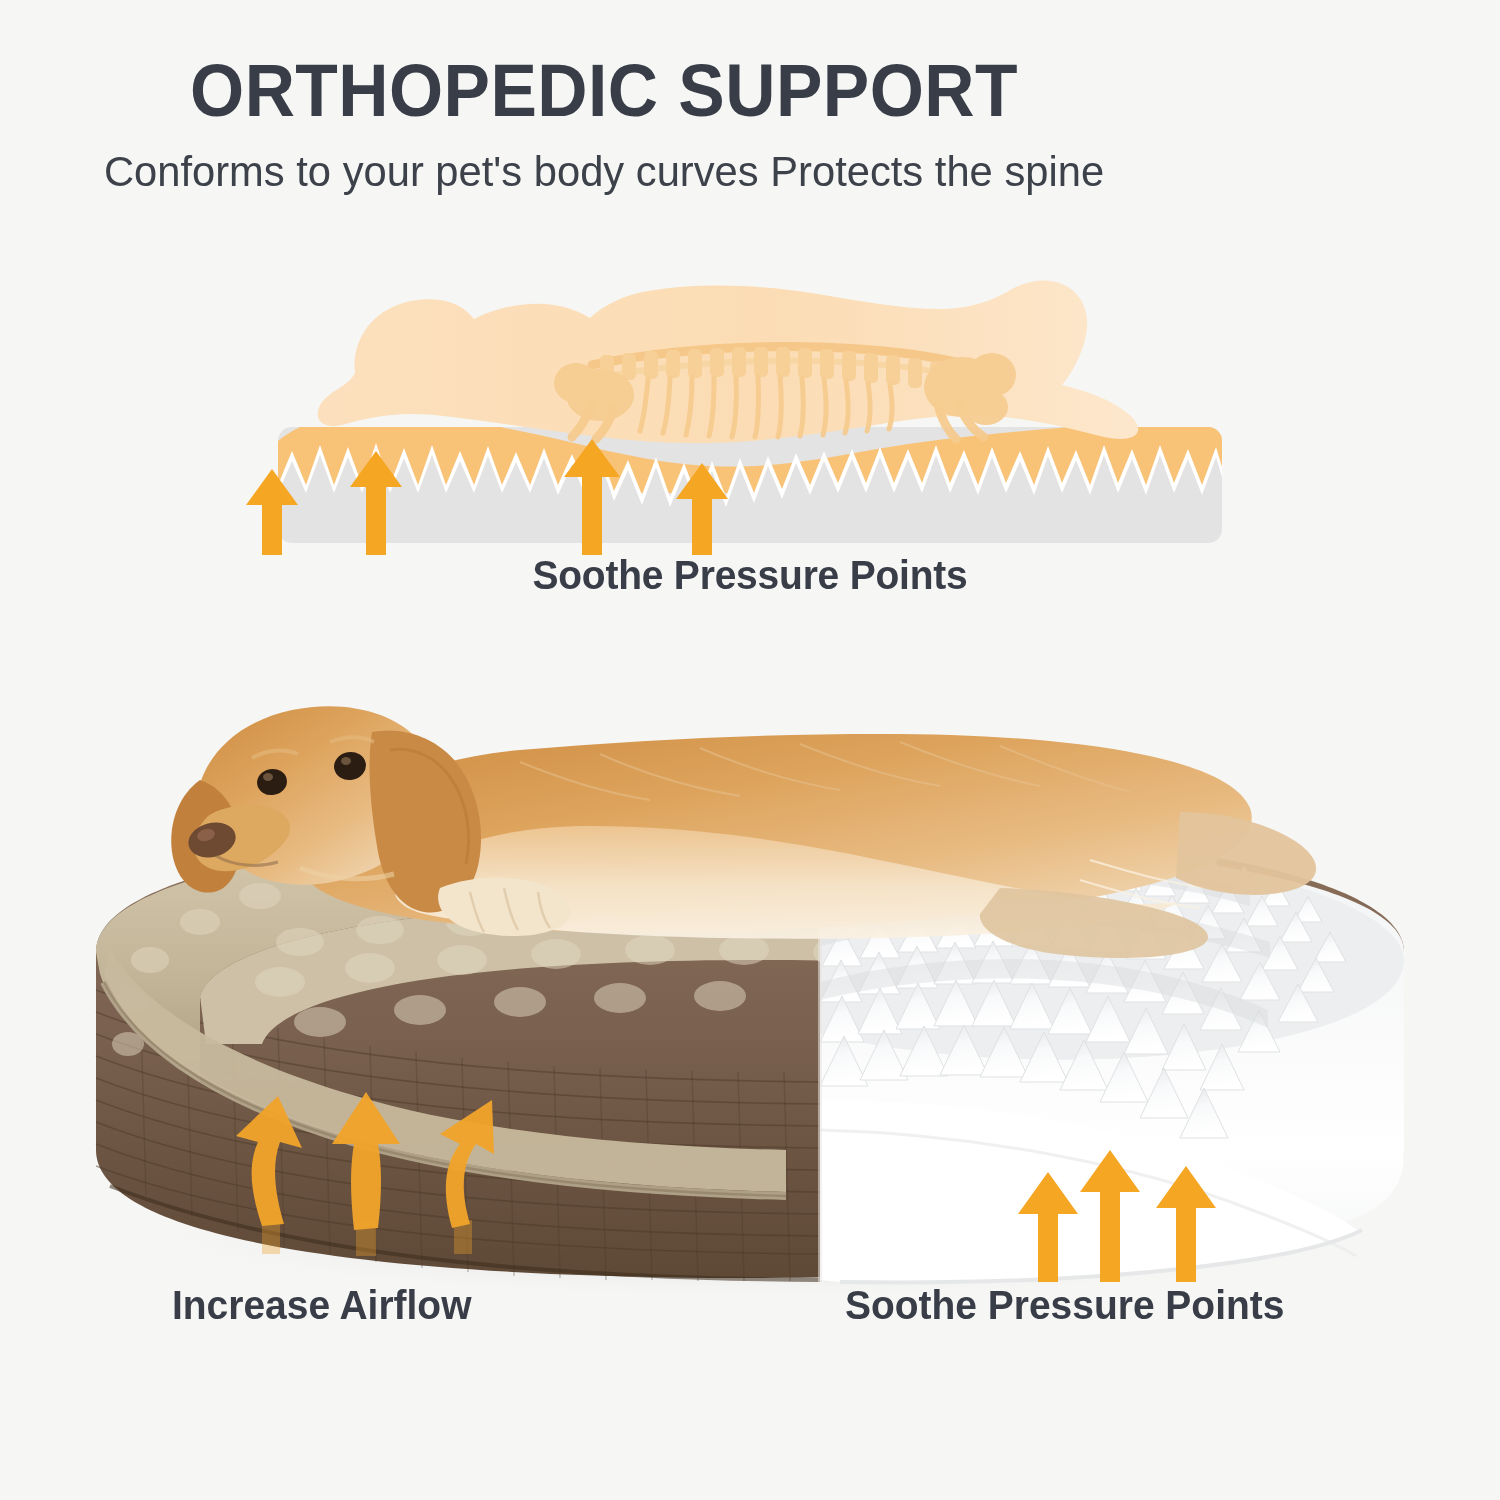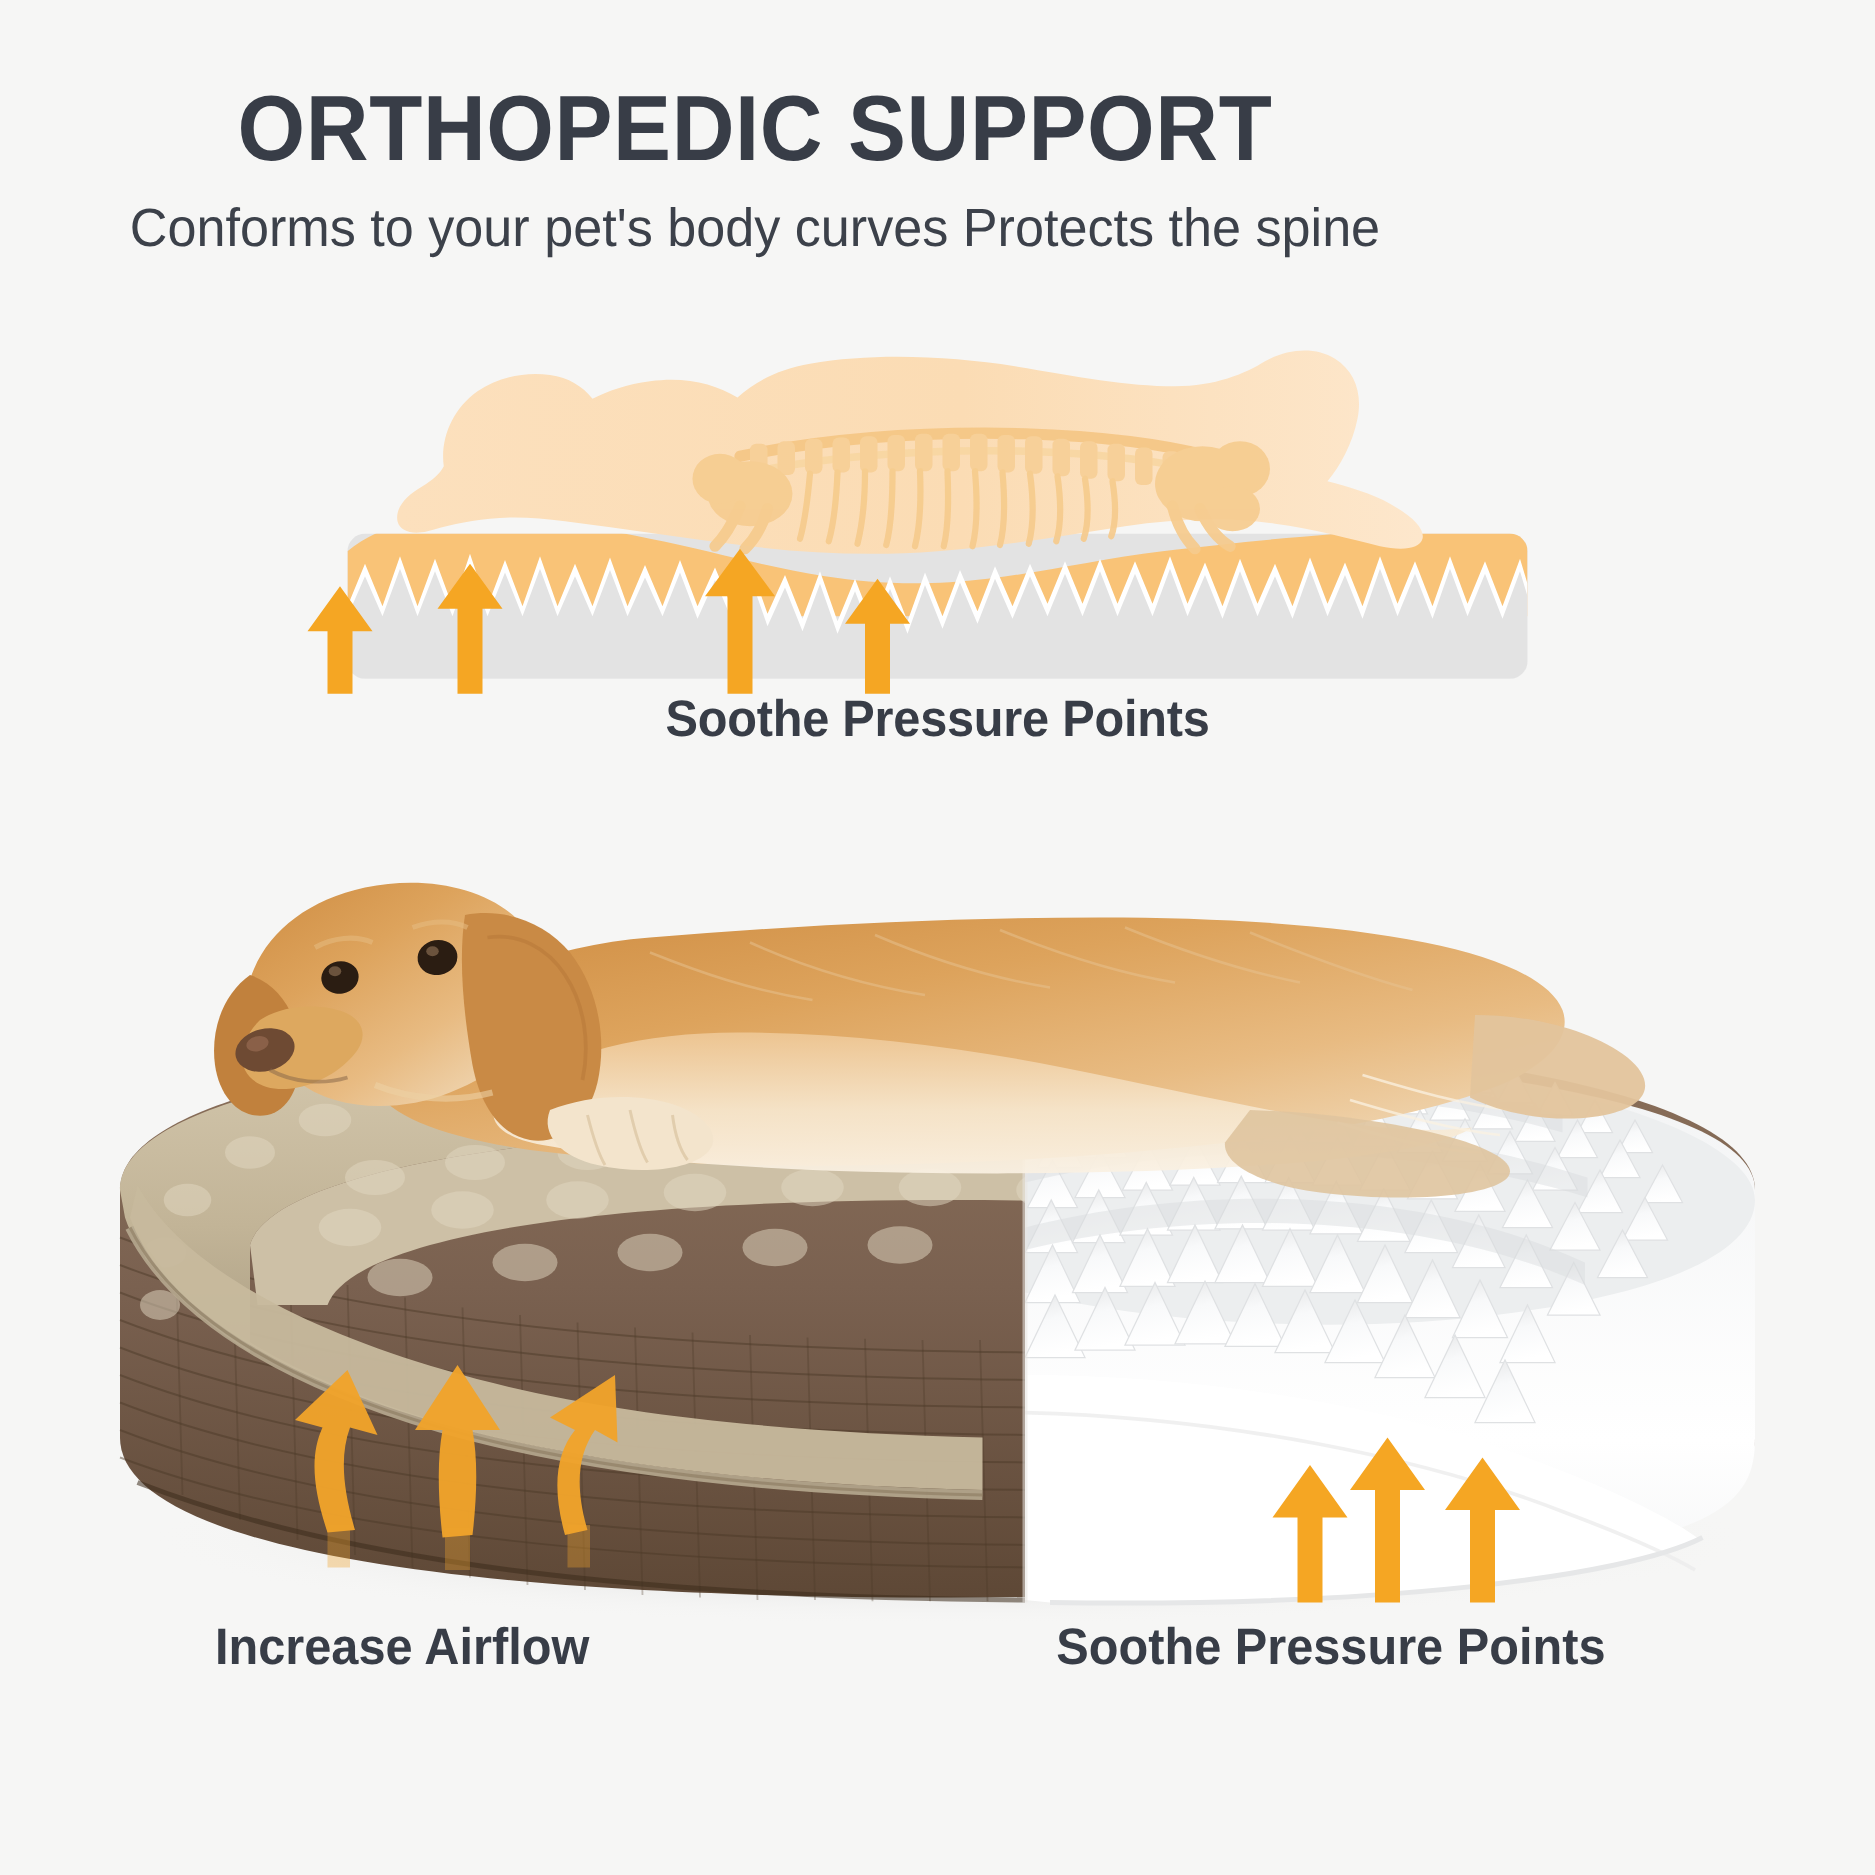--- a/index.html
+++ b/index.html
@@ -6,21 +6,21 @@
   body{
     width:1500px;height:1500px;
     background:#f6f6f5;
     font-family:"Liberation Sans", sans-serif;
     overflow:hidden;
     position:relative;
   }
   .page{position:absolute;inset:0;}
 
   
-  .header{position:absolute;top:12px;left:0;width:1208px;text-align:center;}
+  .header{position:absolute;top:0;left:0;width:1208px;text-align:center;}
   .title{
     margin:0;
     padding-top:52px;
     font-size:74px;
     line-height:78px;
     font-weight:bold;
     letter-spacing:0.5px;
     color:#383d47;
     transform:scaleX(0.94);
     font-family:"Liberation Sans", sans-serif;
@@ -49,21 +49,21 @@
     transform:scaleX(0.95);
     letter-spacing:-0.2px;
   }
 
   
   .photo{position:absolute;left:0;top:630px;width:1500px;height:700px;}
   .photo svg{display:block;}
 
   
   .bottom-labels{
-    position:absolute;top:1282px;left:0;width:1224px;height:70px;margin-top:12px;
+    position:absolute;top:1282px;left:0;width:1224px;height:70px;
   }
   .lbl{
     position:absolute;
     font-size:41px;
     font-weight:bold;
     color:#383d47;
     transform:scaleX(0.95);
     transform-origin:left center;
     white-space:nowrap;
   }

